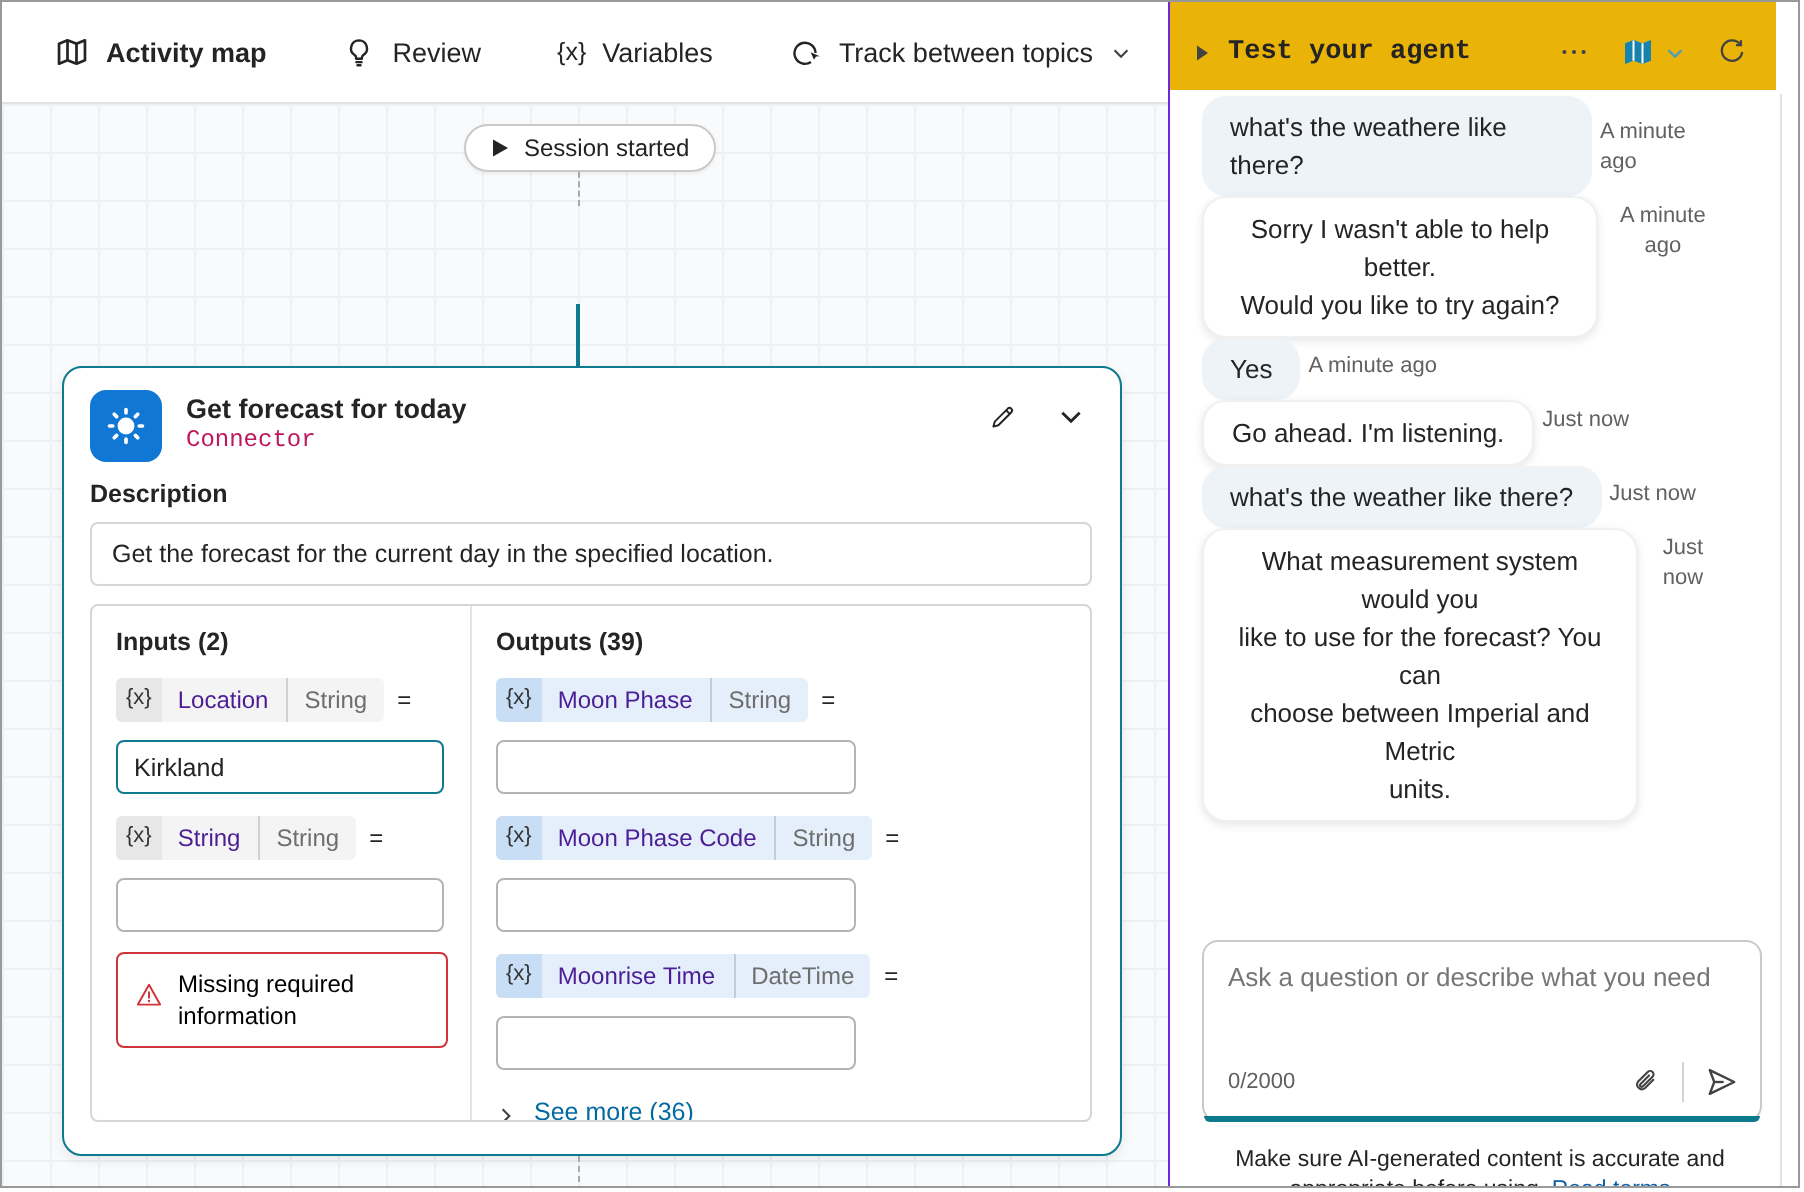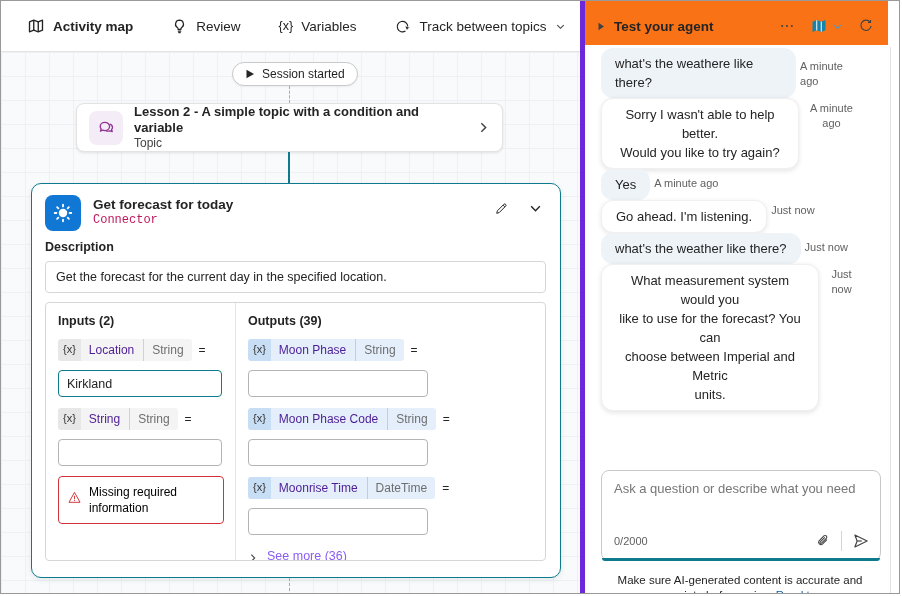--- a/index.html
+++ b/index.html
@@ -1,21 +1,21 @@
 <!DOCTYPE html>
 <html><head>
 <meta charset="utf-8">
 <style>
   * { margin:0; padding:0; box-sizing:border-box; }
   html,body { width:902px; height:596px; overflow:hidden; background:#fff;
     font-family:"Liberation Sans", sans-serif; color:#242424; }
   .window { width:900px; height:594px; border:1px solid #999; display:flex; position:relative; background:#fff; }
 
   
-  .left-pane { width:584px; height:100%; border-right:5px solid #6d28d9; display:flex; flex-direction:column; background:#fff; }
+  .left-pane { width:584px; height:100%; border-right:1px solid #6d28d9; display:flex; flex-direction:column; background:#fff; }
   .toolbar { height:51px; border-bottom:1px solid #e3e3e3; display:flex; align-items:center; padding-left:26px; background:#fff; flex:none; }
   .tb-item { display:flex; align-items:center; gap:8px; font-size:13.5px; color:#242424; cursor:pointer; margin-right:38px; white-space:nowrap; }
   .tb-item.active { font-weight:700; }
   .tb-spacer { flex:1; }
   .tb-divider { width:1px; height:24px; background:#e0e0e0; margin-right:20px; }
   .tb-close { margin-right:22px; display:flex; align-items:center; }
 
   
   .canvas { position:relative; flex:1; background:#f8fafc;
     background-image:linear-gradient(#edf1f6 1px, transparent 1px), linear-gradient(90deg,#edf1f6 1px, transparent 1px);
@@ -61,25 +61,25 @@
   .chip.gray .chip-name, .chip.gray .chip-type { background:#f4f4f4; }
   .chip.blue .chip-badge { background:#c8def5; }
   .chip.blue .chip-name, .chip.blue .chip-type { background:#e4effb; }
   .chip-eq { margin-left:7px; font-size:12px; color:#242424; }
   .field { display:block; margin-top:9px; height:27px; border:1px solid #b4b4b4; border-radius:4px; padding:0 8px;
     font-size:12.5px; font-family:inherit; color:#242424; width:164px; background:#fff; outline:none; }
   .field.focused { border:1.5px solid #0e7a8d; }
   .field.out { width:180px; }
   .warn-box { margin-top:10px; width:166px; border:1px solid #d13438; border-radius:4px; padding:7px 8px; display:flex; gap:7px; }
   .warn-text { color:#000000; font-size:12px; line-height:16px; }
-  .see-more { display:flex; align-items:flex-end; gap:9px; margin-top:14px; font-size:12.5px; cursor:pointer; background:none; border:none; font-family:inherit; color:#8b5cf6; }
+  .see-more { display:flex; align-items:flex-end; gap:9px; margin-top:14px; font-size:12.5px; cursor:pointer; background:none; border:none; font-family:inherit; color:#0369a1; }
 
   
   .right-pane { width:315px; height:100%; position:relative; background:#fff; overflow:hidden; }
-  .rp-header { position:absolute; top:0; left:0; right:11px; height:44px; display:flex; align-items:center; padding:6px 14px 0 12px; gap:9px; background:#f97316; z-index:2; }
+  .rp-header { position:absolute; top:0; left:0; right:11px; height:44px; display:flex; align-items:center; padding:6px 14px 0 12px; gap:9px; background:#eab308; z-index:2;font-family:Liberation Mono, monospace; }
   .rp-title { font-size:13.5px; font-weight:700; flex:1; }
   .rp-actions { display:flex; align-items:center; gap:15px; }
   .rail { position:absolute; right:8px; top:46px; bottom:0; width:1px; background:#e2e2e2; }
 
   .chat { position:absolute; top:46px; left:0; right:0; bottom:127px; overflow:hidden; padding:1px 35px 0 16px; }
   .msg { display:flex; flex-direction:row; }
   .msg.user { align-items:flex-end; }
   .msg.bot { align-items:flex-start;text-align:center; }
   .bubble { max-width:264px; padding:6px 14px; border-radius:12px; font-size:13px; line-height:19px; white-space:pre-line; }
   .msg.user .bubble { background:#eef3f8; color:#242424; }
@@ -161,37 +161,20 @@
         <span>
           <svg width="10" height="10" viewBox="0 0 10 10">
               <path d="M1.5 0.8v8.4L9 5 1.5 0.8z" fill="#242424"></path>
             </svg>
         </span>
         <span>Session started</span>
       </div>
 
       <div class="dash-line dash-1"></div>
 
-      <div class="lesson-card">
-        <div class="lesson-icon">
-          <svg width="19" height="19" viewBox="0 0 20 20" fill="none" stroke="#8f3494" stroke-width="1.4" stroke-linejoin="round">
-              <path d="M8.3 13.2c2.7 0 4.9-1.9 4.9-4.3S11 4.6 8.3 4.6 3.4 6.5 3.4 8.9c0 1 .37 1.9.98 2.6L3.6 13.8l2.5-.95c.66.23 1.4.35 2.2.35z"></path>
-              <path d="M13.4 6.4c1.7.5 2.9 1.8 2.9 3.4 0 .95-.4 1.8-1 2.5l.75 2-2.3-.8c-.6.22-1.3.35-2 .35-.9 0-1.8-.2-2.5-.6"></path>
-            </svg>
-        </div>
-        <div class="lesson-text">
-          <div class="lesson-title">Lesson 2 - A simple topic with a condition and variable</div>
-          <div class="lesson-sub">Topic</div>
-        </div>
-        <span>
-          <svg width="13" height="13" viewBox="0 0 12 12" fill="none">
-              <path d="M4 2l4 4-4 4" stroke="#424242" stroke-width="1.3"></path>
-            </svg>
-        </span>
-      </div>
 
       <div class="solid-line"></div>
 
       <div class="conn-card">
         <div class="conn-header">
           <div class="conn-icon">
             <svg width="22" height="22" viewBox="0 0 24 24">
                 <circle cx="12" cy="12" r="4.6" fill="#fff"></circle>
                 <g stroke="#fff" stroke-width="2" stroke-linecap="round">
                   <line x1="12" y1="3" x2="12" y2="4.8"></line>

